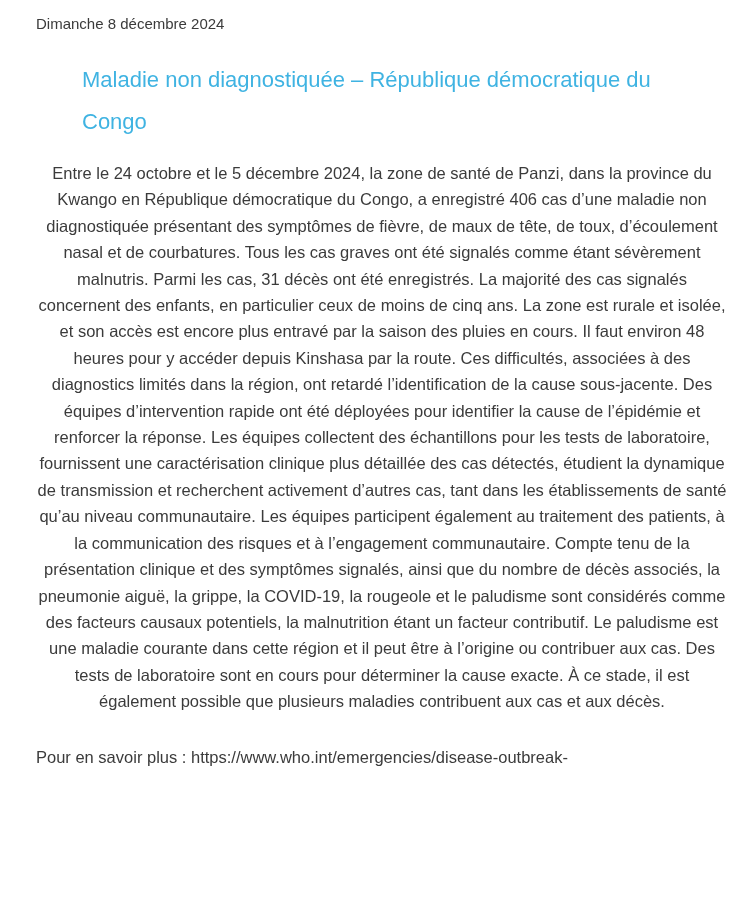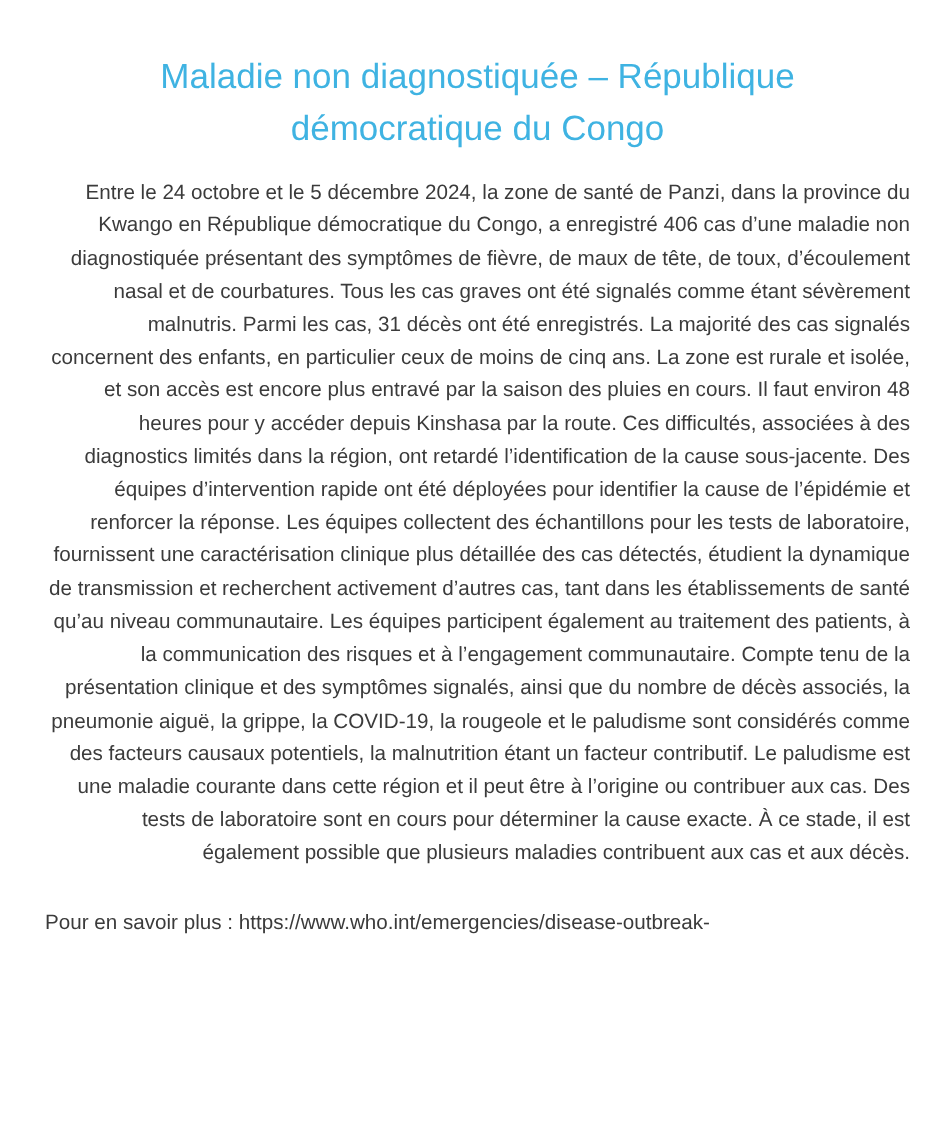--- a/index.html
+++ b/index.html
@@ -30,58 +30,58 @@
     margin: 31px 0 0 0;
     text-align: center;
     color: #3fb3e2;
     font-size: 24px;
     font-weight: 500;
     line-height: 30px;
   }
   .title {
     max-width: 600px;
     margin: 26px auto 0 auto;
-    text-align: center;
     color: #3fb3e2;
-    font-size: 28px;
+    font-size: 22px;
     font-weight: 500;
     line-height: 42px;
   }
   .section-heading {
     margin: 30px 0 0 0;
     font-size: 18px;
     font-weight: 700;
     line-height: 23px;
     color: #3b3b3b;
   }
   .body-paragraph {
     margin: 17px 0 0 0;
     font-size: 16.5px;
     line-height: 26.4px;
     color: #3b3b3b;
-    text-align: right;
+    text-align: center;
   }
   .more-info {
     margin: 29px 0 4px 0;
     font-size: 16.5px;
     line-height: 26.4px;
     color: #3b3b3b;
     white-space: nowrap;
   }
   .more-info a {
     color: #3b3b3b;
     text-decoration: none;
     cursor: pointer;
   }
 </style>
 </head>
 <body>
 
 <div class="page">
 
+  <div class="doc-date">Dimanche 8 décembre 2024</div>
 
 
   <h1 class="title">Maladie non diagnostiquée – République démocratique du Congo</h1>
 
 
   <p class="body-paragraph">Entre le 24 octobre et le 5 décembre 2024, la zone de santé de Panzi, dans la province du Kwango en République démocratique du Congo, a enregistré 406 cas d’une maladie non diagnostiquée présentant des symptômes de fièvre, de maux de tête, de toux, d’écoulement nasal et de courbatures. Tous les cas graves ont été signalés comme étant sévèrement malnutris. Parmi les cas, 31 décès ont été enregistrés. La majorité des cas signalés concernent des enfants, en particulier ceux de moins de cinq ans. La zone est rurale et isolée, et son accès est encore plus entravé par la saison des pluies en cours. Il faut environ 48 heures pour y accéder depuis Kinshasa par la route. Ces difficultés, associées à des diagnostics limités dans la région, ont retardé l’identification de la cause sous-jacente. Des équipes d’intervention rapide ont été déployées pour identifier la cause de l’épidémie et renforcer la réponse. Les équipes collectent des échantillons pour les tests de laboratoire, fournissent une caractérisation clinique plus détaillée des cas détectés, étudient la dynamique de transmission et recherchent activement d’autres cas, tant dans les établissements de santé qu’au niveau communautaire. Les équipes participent également au traitement des patients, à la communication des risques et à l’engagement communautaire. Compte tenu de la présentation clinique et des symptômes signalés, ainsi que du nombre de décès associés, la pneumonie aiguë, la grippe, la COVID-19, la rougeole et le paludisme sont considérés comme des facteurs causaux potentiels, la malnutrition étant un facteur contributif. Le paludisme est une maladie courante dans cette région et il peut être à l’origine ou contribuer aux cas. Des tests de laboratoire sont en cours pour déterminer la cause exacte. À ce stade, il est également possible que plusieurs maladies contribuent aux cas et aux décès.</p>
 
   <p class="more-info">
     <span>Pour en savoir plus : </span><a>https://www.who.int/emergencies/disease-outbreak-</a>
   </p>

